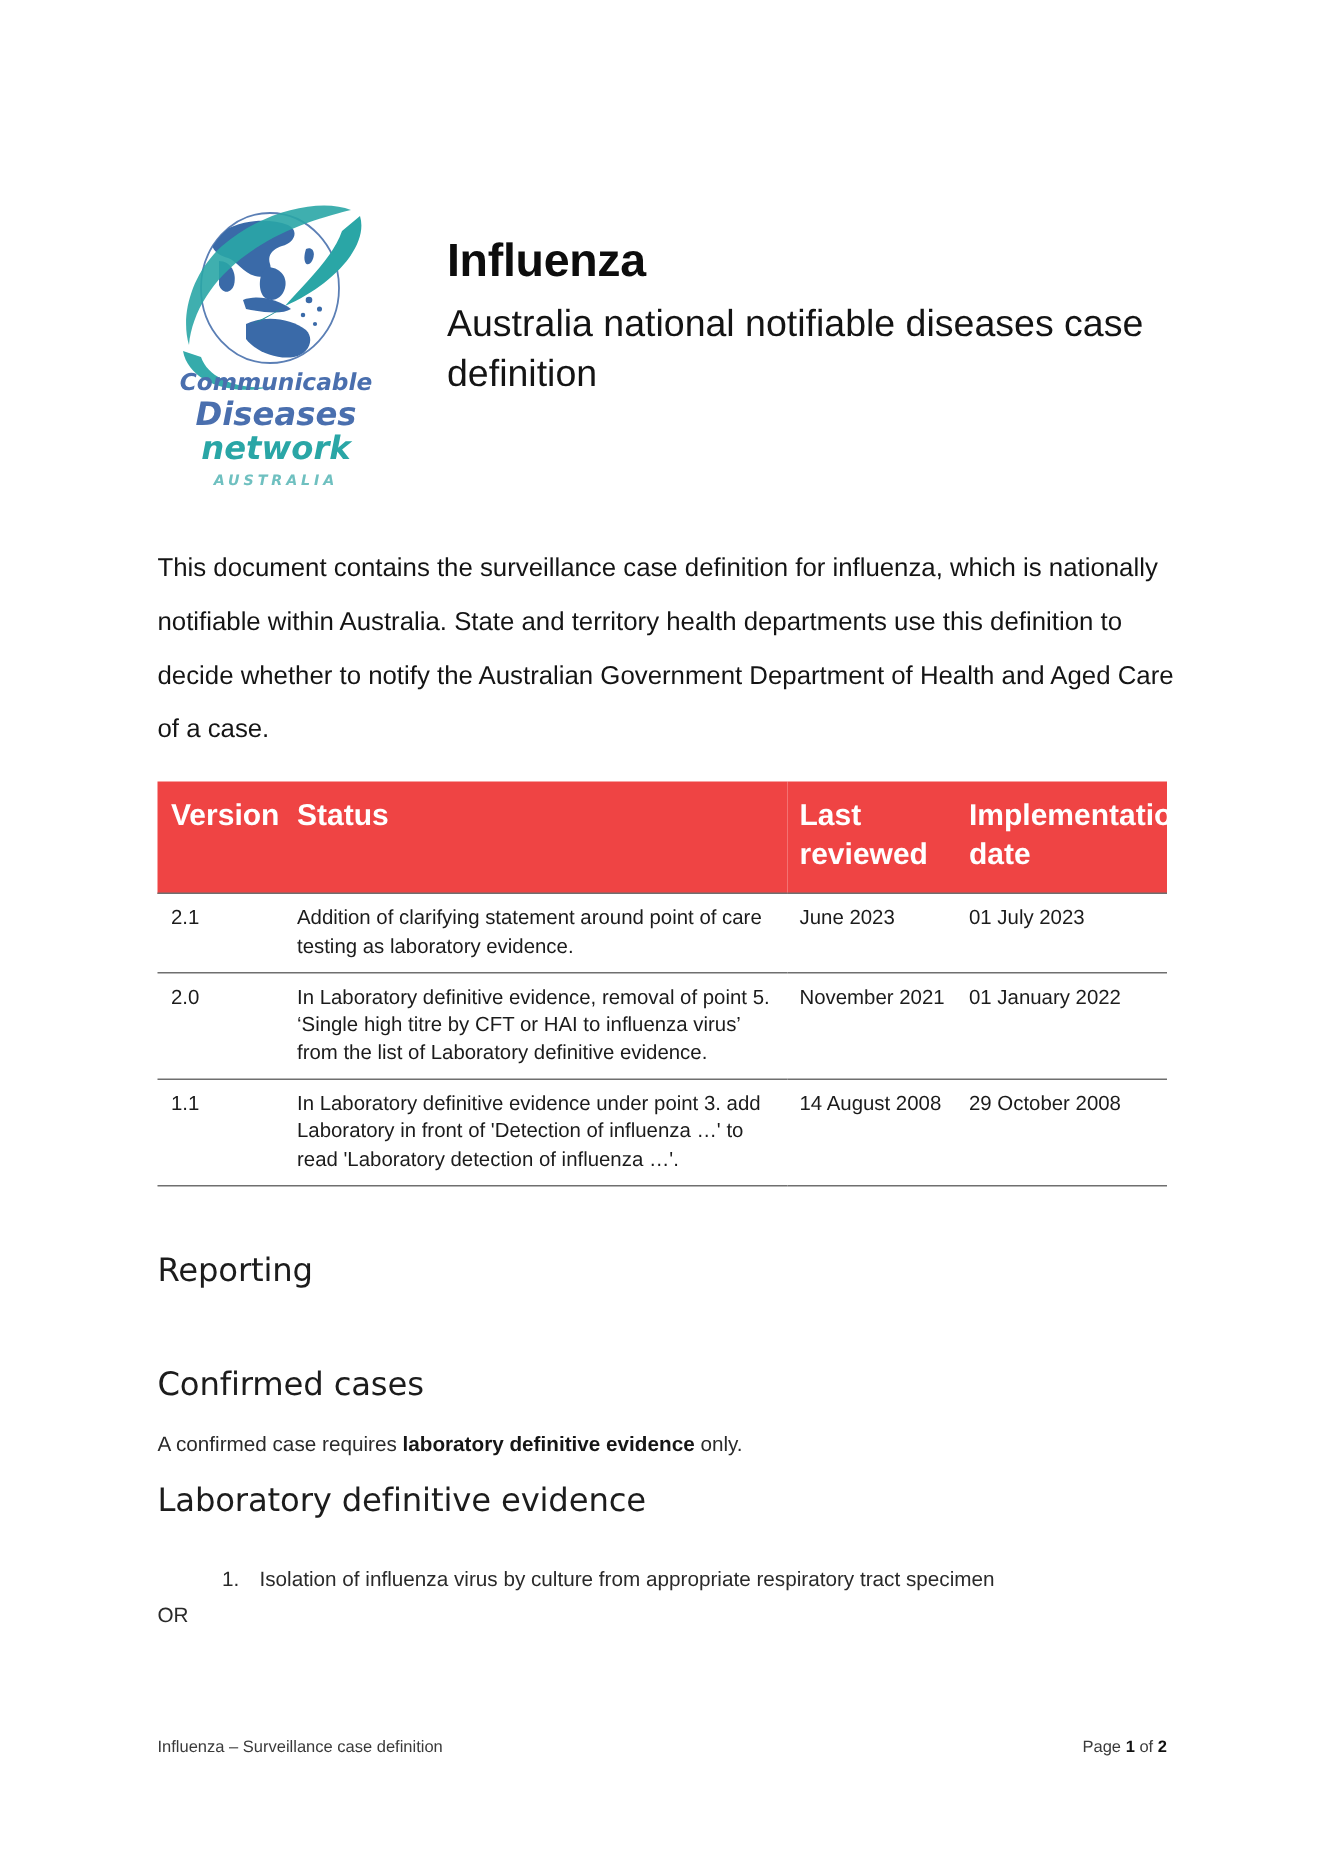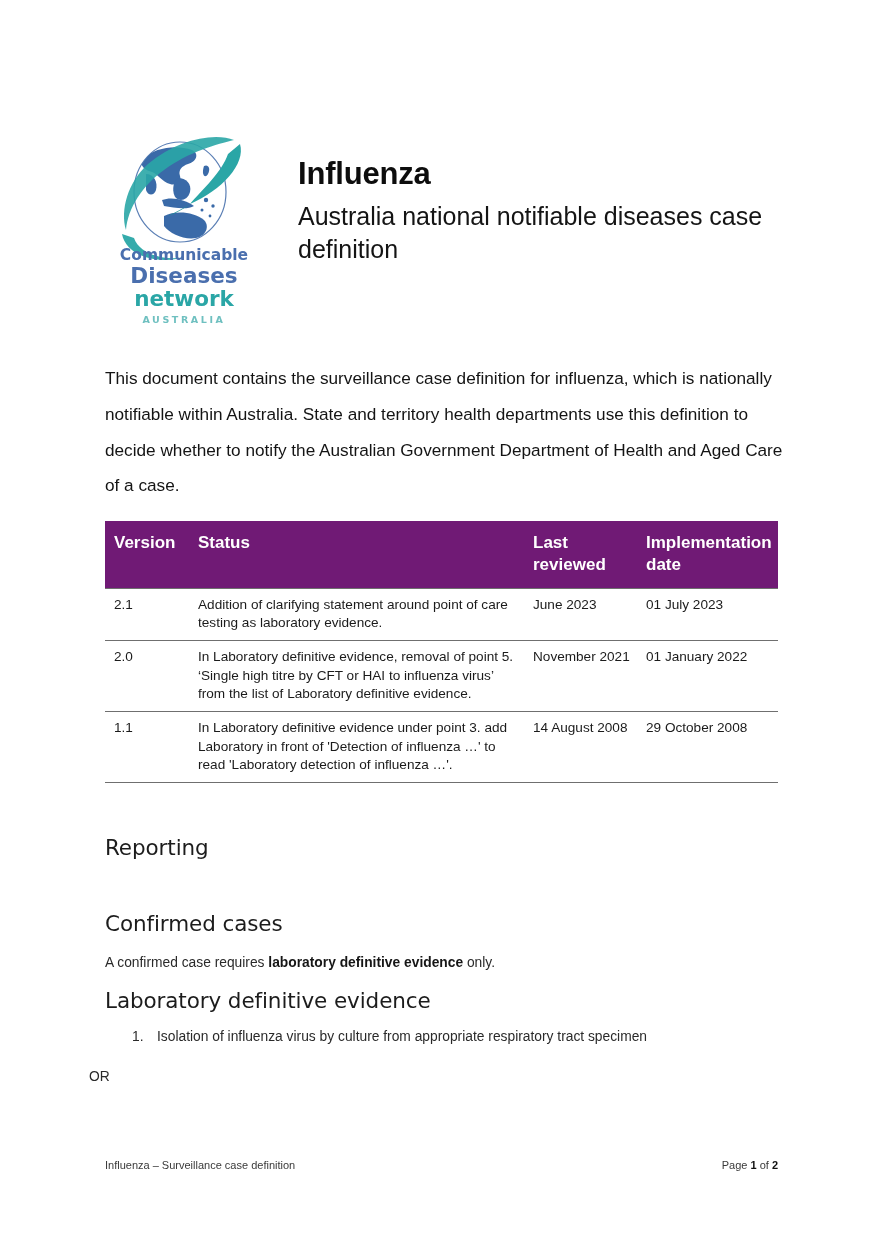--- a/index.html
+++ b/index.html
@@ -34,20 +34,21 @@
     width: 675px;
     height: 205px;
   }
 
   .logo {
     position: absolute;
     left: 13px;
     top: 0;
     width: 132px;
     height: 200px;
+    font-style: italic;
   }
   .logo svg { display: block; }
 
   .title-block {
     position: absolute;
     left: 193px;
     top: 28px;
     width: 470px;
   }
   .doc-title {
@@ -88,23 +89,23 @@
     top: 521px;
     width: 673px;
   }
   table.rev {
     width: 673px;
     border-collapse: collapse;
     table-layout: fixed;
     font-family: "Liberation Sans", sans-serif;
   }
   table.rev thead th {
-    background: #701a75;
+    background: #ef4444;
     color: #ffffff;
-    font-size: 17px;
+    font-size: 20px;
     font-weight: bold;
     text-align: left;
     vertical-align: top;
     padding: 11px 8px 12px 8px;
     line-height: 1.28;
     border: 0;
   }
   table.rev thead th:first-child { padding-left: 9px; }
   table.rev tbody td {
     font-size: 13.6px;
@@ -152,21 +153,21 @@
   .s-reporting-body { top: 877px; }
   .s-confirmed      { top: 912px; }
   .s-confirmed-body { top: 953px; }
   .s-labdef         { top: 989px; }
 
   ol.lab-list {
     position: absolute;
     left: 105px;
     top: 1027px;
     width: 678px;
-    margin: 0;
+    margin: 16px;
     padding: 0 0 0 52px;
     list-style: none;
     counter-reset: labitem;
   }
   ol.lab-list li {
     position: relative;
     font-family: "Liberation Sans", sans-serif;
     font-size: 13.8px;
     color: #2a2a2a;
     line-height: 1.5;
@@ -176,21 +177,21 @@
     content: counter(labitem) ".";
     position: absolute;
     left: -25px;
     top: 0;
     font-size: 13.8px;
     color: #2a2a2a;
   }
 
   .or-text {
     position: absolute;
-    left: 89px;
+    left: 105px;
     top: 1067px;
     font-family: "Liberation Sans", sans-serif;
     font-size: 13.8px;
     color: #2a2a2a;
     line-height: 1.5;
     margin: 0;
   }
 
   
   .footer {

